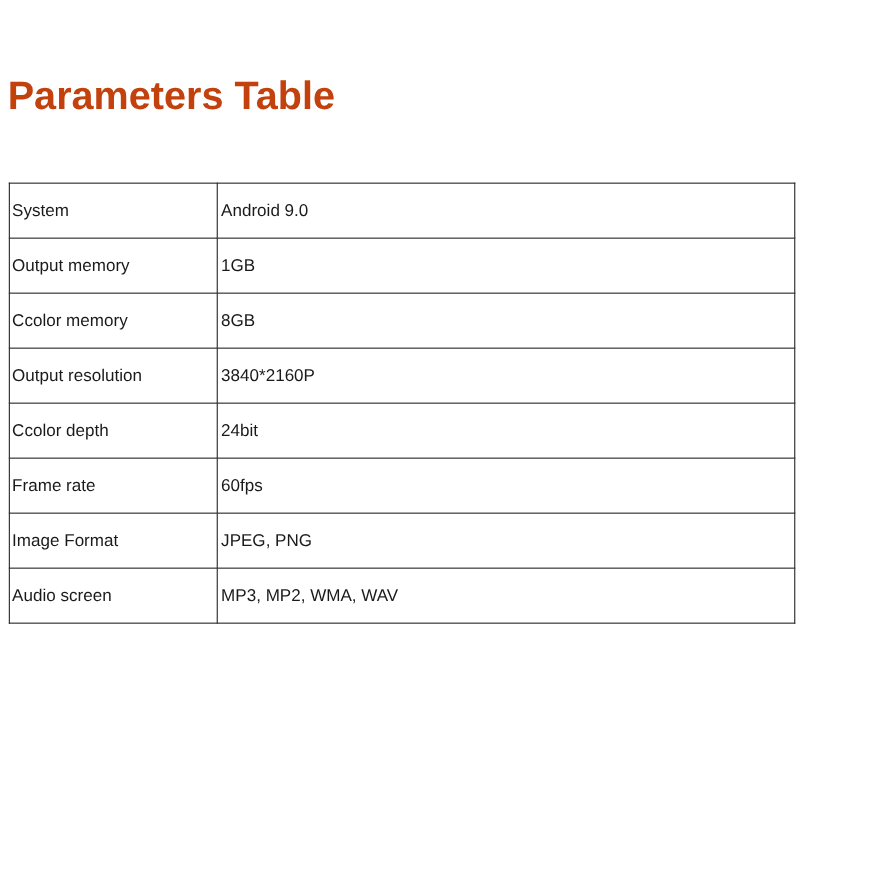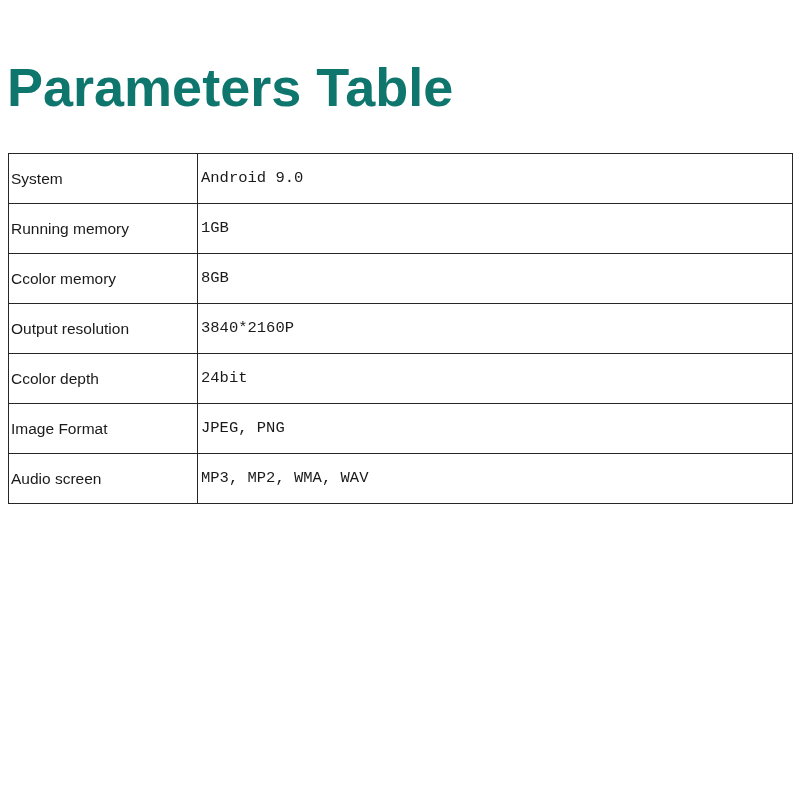--- a/index.html
+++ b/index.html
@@ -15,33 +15,33 @@
     position: relative;
     width: 800px;
     height: 800px;
     overflow: hidden;
   }
   .title {
     position: absolute;
     left: 7px;
     top: 63px;
     margin: 0;
-    font-size: 54px;
+    font-size: 36px;
     line-height: 48px;
     font-weight: bold;
-    color: #0f766e;
+    color: #c2410c;
     letter-spacing: 0px;
     white-space: nowrap;
     text-align: right;
   }
   table.params {
     position: absolute;
     left: 8px;
-    top: 153px;
-    width: 785px;
+    top: 166px;
+    width: 715px;
     border-collapse: collapse;
     table-layout: fixed;
   }
   table.params td {
     border: 1px solid var(--border-color, #262626);
     height: 50px;
     box-sizing: border-box;
     font-size: 15.5px;
     color: var(--text-color, #1a1a1a);
     vertical-align: middle;
@@ -49,21 +49,20 @@
     overflow: hidden;
   }
   td.label-cell {
     width: 189px;
     padding: 0 2px 0 2px;
   }
   td.value-cell {
     padding: 1px 5px 1px 3px;
     white-space: pre-wrap;
     position: relative;
-    font-family: Liberation Mono, monospace;
   }
   .comment-triangle {
     position: absolute;
     top: 0;
     left: 0;
     width: 7px;
     height: 7px;
     background: var(--marker-color, #1e9c3c);
     clip-path: polygon(0 0, 100% 0, 0 100%);
   }
@@ -75,36 +74,40 @@
 
   <h1 class="title">Parameters Table</h1>
 
   <table class="params">
     <tbody>
       <tr>
         <td class="label-cell">System</td>
         <td class="value-cell">Android 9.0</td>
       </tr>
       <tr>
-        <td class="label-cell">Running memory</td>
+        <td class="label-cell">Output memory</td>
         <td class="value-cell">1GB</td>
       </tr>
       <tr>
         <td class="label-cell">Ccolor memory</td>
         <td class="value-cell">8GB</td>
       </tr>
       <tr>
         <td class="label-cell">Output resolution</td>
         <td class="value-cell">3840*2160P</td>
       </tr>
       <tr>
         <td class="label-cell">Ccolor depth</td>
         <td class="value-cell">24bit</td>
       </tr>
       <tr>
+        <td class="label-cell">Frame rate</td>
+        <td class="value-cell">60fps</td>
+      </tr>
+      <tr>
         <td class="label-cell">Image Format</td>
         <td class="value-cell">JPEG, PNG</td>
       </tr>
       <tr>
         <td class="label-cell">Audio screen</td>
         <td class="value-cell">MP3, MP2, WMA, WAV</td>
       </tr>
     </tbody>
   </table>
 

